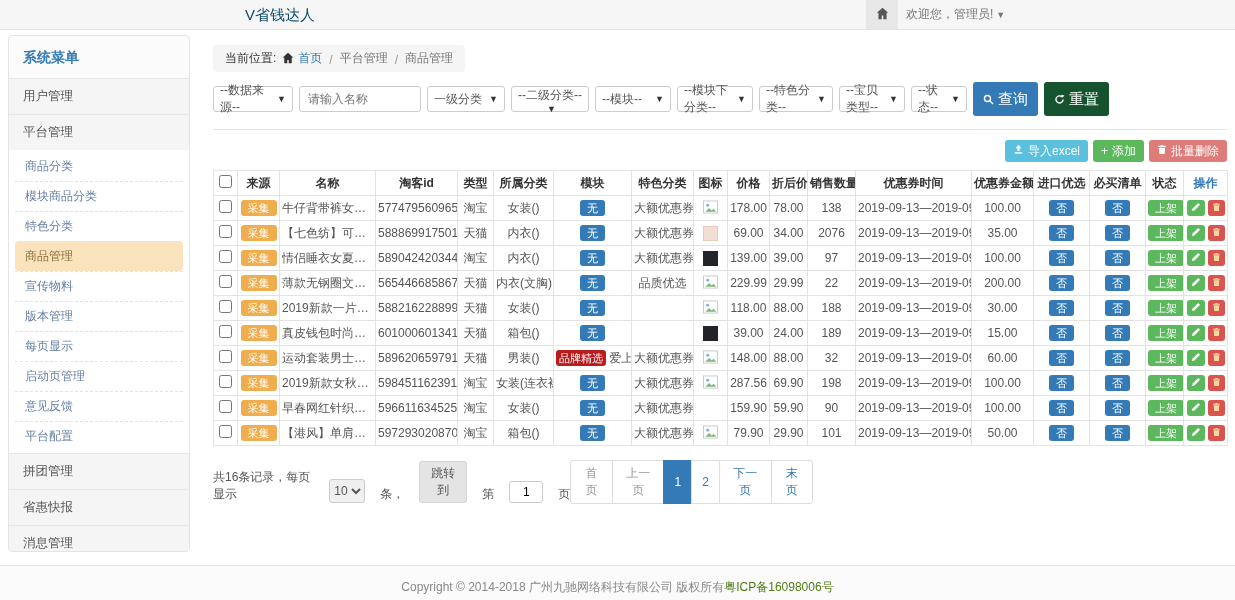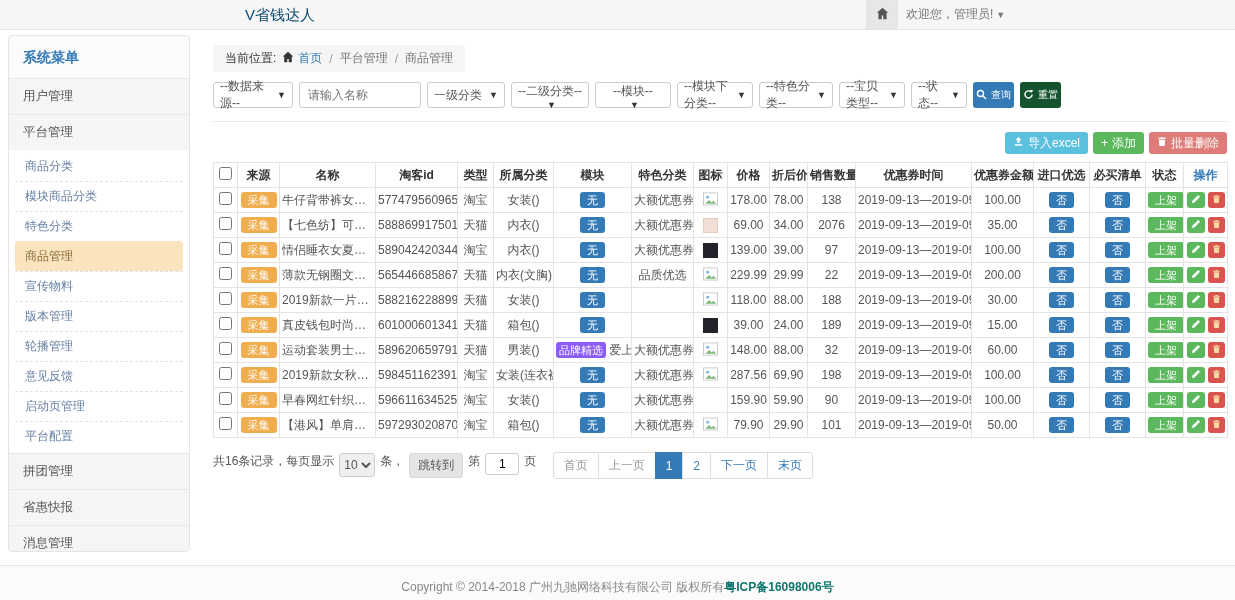--- a/index.html
+++ b/index.html
@@ -22,84 +22,84 @@
   .sb-title { color:#337ab7; font-weight:bold; font-size:14px; padding:13px 14px 11px; }
   .sb-item { padding:9px 14px; font-size:12.5px; color:#555; border-top:1px solid #e7e7e7;
     background:#f5f5f5; cursor:pointer; }
   .sb-sub { background:#fff; padding:2px 0; }
   .sb-sub-item { margin:0 6px; padding:6px 10px; font-size:12px; color:#657fa4;
     border-top:1px dashed #e3e3e3; cursor:pointer; }
   .sb-sub .sb-sub-item:first-child { border-top:none; }
   .sb-sub-item.active { background:#fbe3bd; border-radius:4px; color:#8a6d3b; border-top-color:transparent; }
   
   .main { position:absolute; left:213px; top:45px; width:1014px; }
-  .breadcrumb { display:inline-flex; align-items:center; background:#f5f5f5; border-radius:4px;
+  .breadcrumb { display:inline-flex; align-items:flex-end; background:#f5f5f5; border-radius:4px;
     padding:5px 12px; font-size:12px; color:#333; }
   .breadcrumb svg { margin:0 4px 0 6px; }
   .bc-link { color:#337ab7; cursor:pointer; }
   .bc-sep { color:#999; padding:0 7px; }
   .bc-item { color:#777; }
   .filters { margin-top:10px; display:flex; gap:6px; align-items:center; }
   .f-select { height:26px; border:1px solid #ccc; border-radius:3px; background:#fff;
     display:flex; align-items:center; justify-content:space-between; padding:0 6px;
     font-size:12px; color:#555; cursor:pointer; flex:none; }
   .f-select .caret { font-size:9px; color:#333; margin-left:3px; }
   .f-input { height:26px; border:1px solid #ccc; border-radius:3px; padding:0 8px;
     font-size:12px; width:122px; color:#555; flex:none; }
-  .btn { height:26px; border:none; border-radius:3px; color:#fff; font-size:10px;
-    display:inline-flex; align-items:center; gap:4px; padding:0 3px; cursor:pointer; flex:none; }
+  .btn { height:34px; border:none; border-radius:3px; color:#fff; font-size:15px;
+    display:inline-flex; align-items:center; gap:4px; padding:0 10px; cursor:pointer; flex:none; }
   .btn-query { background:#337ab7; }
   .btn-reset { background:#14532d; }
   .hr { border-top:1px solid #e6e6e6; margin-top:13px; }
   .toolbar { display:flex; justify-content:flex-end; gap:5px; margin-top:10px; }
   .btn-sm { height:22px; font-size:12px; padding:0 8px;text-align:center; }
   .btn-import { background:#5bc0de; }
   .btn-add { background:#5cb85c; }
   .btn-batchdel { background:#dd7c78; }
   
   table { margin-top:8px; border-collapse:collapse; table-layout:fixed; width:1014px;
     font-size:12px; color:#555; background:#fff; }
   th, td { border:1px solid #e3e3e3; text-align:center; padding:3px 2px; height:25px;
     overflow:hidden; white-space:nowrap; }
   th { color:#333; font-weight:bold; font-size:12px; }
   th.op-col { color:#337ab7; }
   td.tname { text-overflow:ellipsis; }
   .badge-src { background:#f0ad4e; color:#fff; border-radius:3px; padding:2px 7px; font-size:11px; }
-  .badge-brand { background:#8b5cf6; color:#fff; border-radius:3px; padding:2px 3px; font-size:11px; }
+  .badge-brand { background:#b91c1c; color:#fff; border-radius:3px; padding:2px 3px; font-size:11px; }
   .mini { border:none; border-radius:3px; color:#fff; font-size:11px; padding:2px 7px;
     cursor:pointer; line-height:12px; }
   .mini.blue { background:#337ab7; }
   .mini.green { background:#5cb85c; }
   .mini.red { background:#d9534f; }
   .mini.ic { padding:2px 4px; }
   .opwrap { display:inline-flex; gap:3px; }
   .thumb { display:inline-block; width:15px; height:15px; vertical-align:middle; }
   .thumb.pink { background:#f3ded6; border:1px solid #e8cabc; }
   .thumb.dark { background:#23232b; }
   
   .pager-row { margin-top:14px; width:600px; display:flex; justify-content:space-between;
     align-items:center; font-size:12px; color:#555; }
-  .pager-left { display:flex; align-items:flex-start; gap:5px; }
+  .pager-left { display:flex; align-items:flex-end; gap:15px; }
   .page-size { height:24px; border:1px solid #ccc; border-radius:3px; font-size:12px; color:#555; }
   .jump-btn { background:#e4e4e4; border:1px solid #d6d6d6; border-radius:3px;
     padding:3px 8px; font-size:12px; color:#555; cursor:pointer; }
   .page-input { width:34px; height:22px; border:1px solid #ccc; border-radius:3px;
     text-align:center; font-size:12px; }
   .pager-group { display:flex; }
   .pg-btn { border:1px solid #ddd; background:#fff; color:#337ab7; font-size:12px;
     padding:4px 10px; margin-left:-1px; cursor:pointer; }
   .pg-btn:first-child { border-radius:3px 0 0 3px; margin-left:0; }
   .pg-btn:last-child { border-radius:0 3px 3px 0; }
   .pg-btn.disabled { color:#999; }
   .pg-btn.active { background:#337ab7; color:#fff; border-color:#337ab7; }
   
   .footer { position:absolute; left:0; top:565px; width:1235px; height:35px;
     background:#fbfbfb; border-top:1px solid #e5e5e5; text-align:center;
     font-size:12px; color:#888; padding-top:13px; }
-  .footer .icp { color:#0f766e; cursor:pointer;font-weight:bold; }
+  .footer .icp { color:#4d7c0f; cursor:pointer; }
 </style>
 </head>
 <body>
 
 <div class="topbar">
   <div class="brand">V省钱达人</div>
   <div class="home-btn">
     <span>
       <svg width="13" height="13" viewBox="0 0 16 16" fill="#555">
           <path d="M8 1L1 7.2h2V15h4v-4.5h2V15h4V7.2h2z"></path>
@@ -116,23 +116,23 @@
   <div id="sidebar-menu">
       <div class="sb-item">用户管理</div>
       <div class="sb-item">平台管理</div>
       <div class="sb-sub">
         <div class="sb-sub-item">商品分类</div>
         <div class="sb-sub-item">模块商品分类</div>
         <div class="sb-sub-item">特色分类</div>
         <div class="sb-sub-item active">商品管理</div>
         <div class="sb-sub-item">宣传物料</div>
         <div class="sb-sub-item">版本管理</div>
-        <div class="sb-sub-item">轮播管理</div>
+        <div class="sb-sub-item">每页显示</div>
+        <div class="sb-sub-item">启动页管理</div>
         <div class="sb-sub-item">意见反馈</div>
-        <div class="sb-sub-item">启动页管理</div>
         <div class="sb-sub-item">平台配置</div>
       </div>
       <div class="sb-item">拼团管理</div>
       <div class="sb-item">省惠快报</div>
       <div class="sb-item">消息管理</div>
     </div>
 </div>
 
 <div class="main">
 
@@ -158,21 +158,21 @@
     <input class="f-input" placeholder="请输入名称" style="">
     <span id="filter-selects" style="display:flex;gap:6px">
         <div class="f-select" style="width: 78px;">
           <span>一级分类</span>
           <span class="caret">▼</span>
         </div>
         <div class="f-select" style="width: 78px; flex-direction: column;">
           <span>--二级分类--</span>
           <span class="caret">▼</span>
         </div>
-        <div class="f-select" style="width: 76px; flex-direction: column;">
+        <div class="f-select" style="width: 76px;">
           <span>--模块--</span>
           <span class="caret">▼</span>
         </div>
         <div class="f-select" style="width: 76px;">
           <span>--模块下分类--</span>
           <span class="caret">▼</span>
         </div>
         <div class="f-select" style="width: 74px;">
           <span>--特色分类--</span>
           <span class="caret">▼</span>

